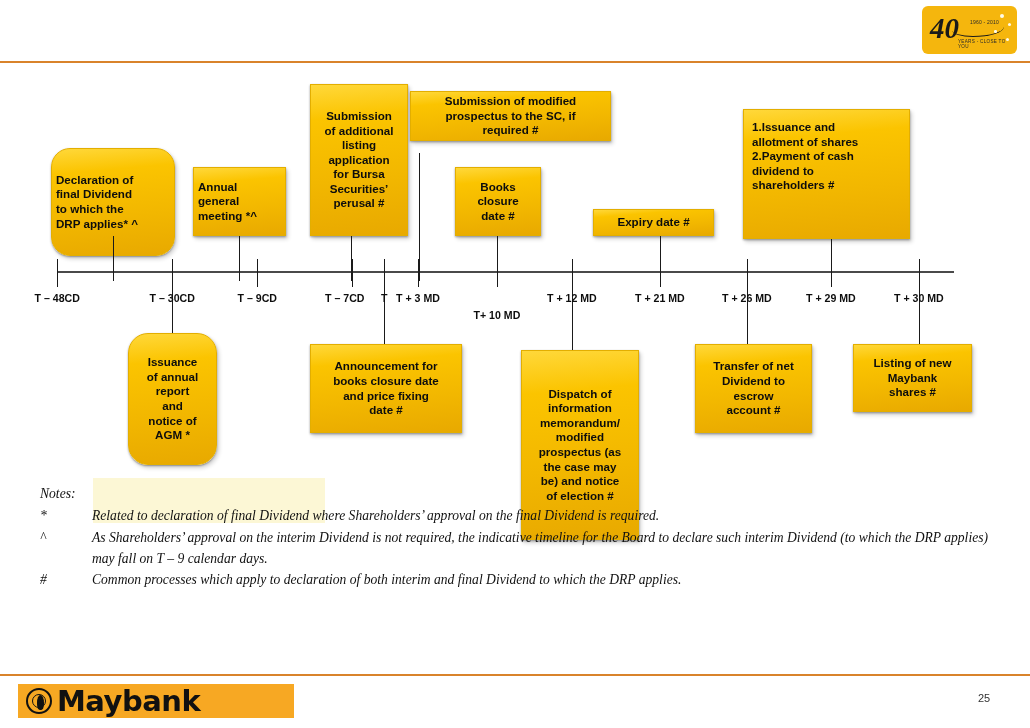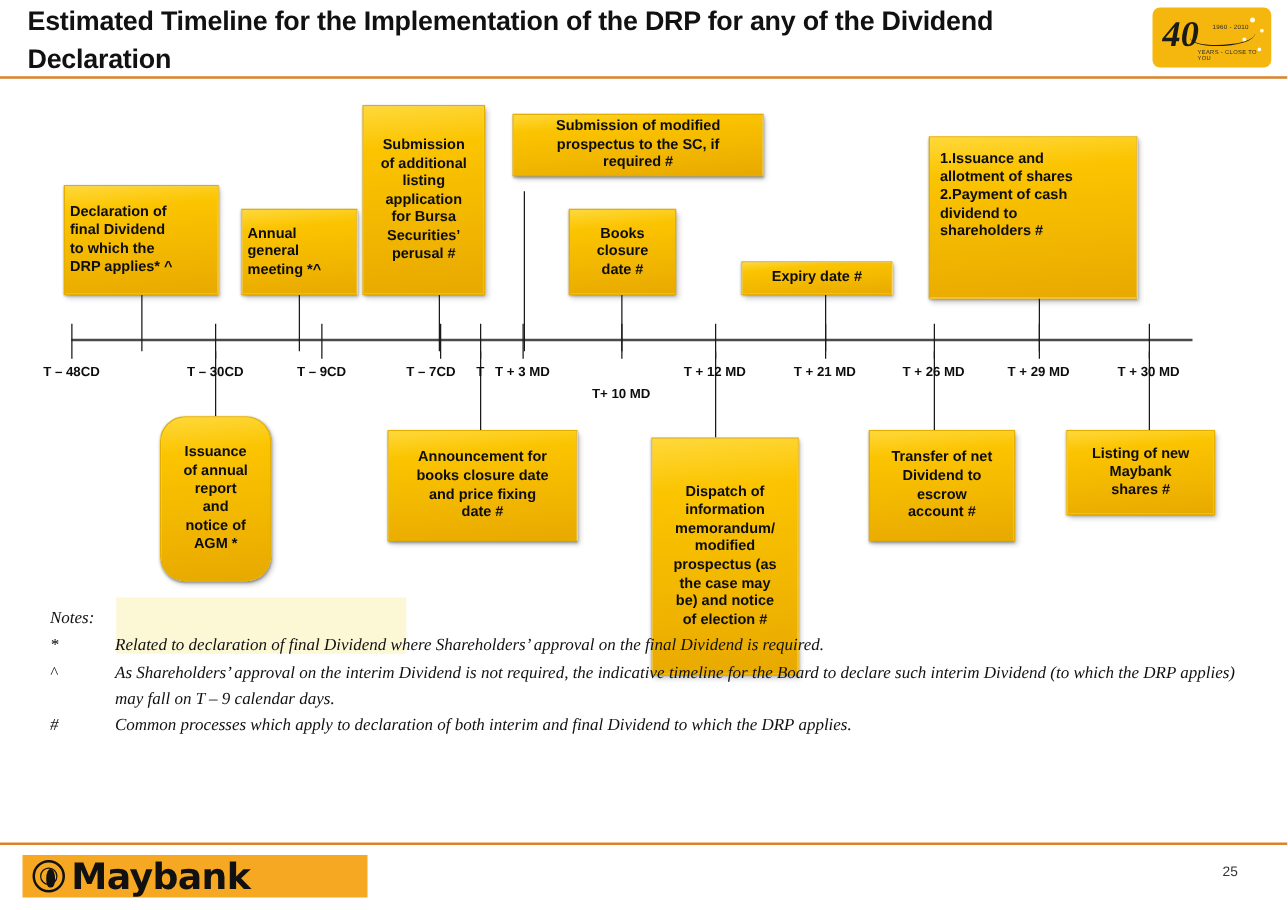--- a/index.html
+++ b/index.html
@@ -112,46 +112,45 @@
     letter-spacing:-0.5px;font-family:"DejaVu Sans", sans-serif;
   }
   #pageno{
     position:absolute;left:978px;top:692px;font-size:11px;color:#333;
   }
 </style>
 </head>
 <body>
 
 <div id="header">
-  <div id="title">Estimated Timeline for the Implementation of the DRP for any of the Dividend Declaration</div>
 
   <div id="anniv-logo">
     <div class="fifty">40</div>
     <div class="swoosh"></div>
     <div class="yr">1960 - 2010</div>
     <div class="tag">YEARS - CLOSE TO YOU</div>
     <div class="spark" style="left:78px;top:8px;width:4px;height:4px;"></div>
     <div class="spark" style="left:86px;top:17px;width:3px;height:3px;"></div>
     <div class="spark" style="left:72px;top:24px;width:2.5px;height:2.5px;"></div>
     <div class="spark" style="left:84px;top:32px;width:3px;height:3px;"></div>
   </div>
   <div id="header-rule"></div>
 </div>
 
 <div id="canvas">
   <div id="axis"></div>
   <div id="boxes-above">
-      <div class="box left-al" style="left: 51px; top: 85px; width: 124px; height: 88px;">Declaration of
+      <div class="box left-al" style="left: 51px; top: 85px; width: 124px; height: 108px; border-radius: 19px;">Declaration of
 final Dividend
 to which the
 DRP applies* ^</div>
       <div class="box left-al" style="left: 193px; top: 104px; width: 93px; height: 69px;">Annual
 general
 meeting *^</div>
-      <div class="box" style="left: 290px; top: 21px; width: 98px; height: 152px;">Submission
+      <div class="box" style="left: 310px; top: 21px; width: 98px; height: 152px;">Submission
 of additional
 listing
 application
 for Bursa
 Securities’
 perusal #</div>
       <div class="box" style="left: 410px; top: 28px; width: 201px; height: 50px;">Submission of modified
 prospectus to the SC, if
 required #</div>
       <div class="box" style="left: 455px; top: 104px; width: 86px; height: 69px;">Books

